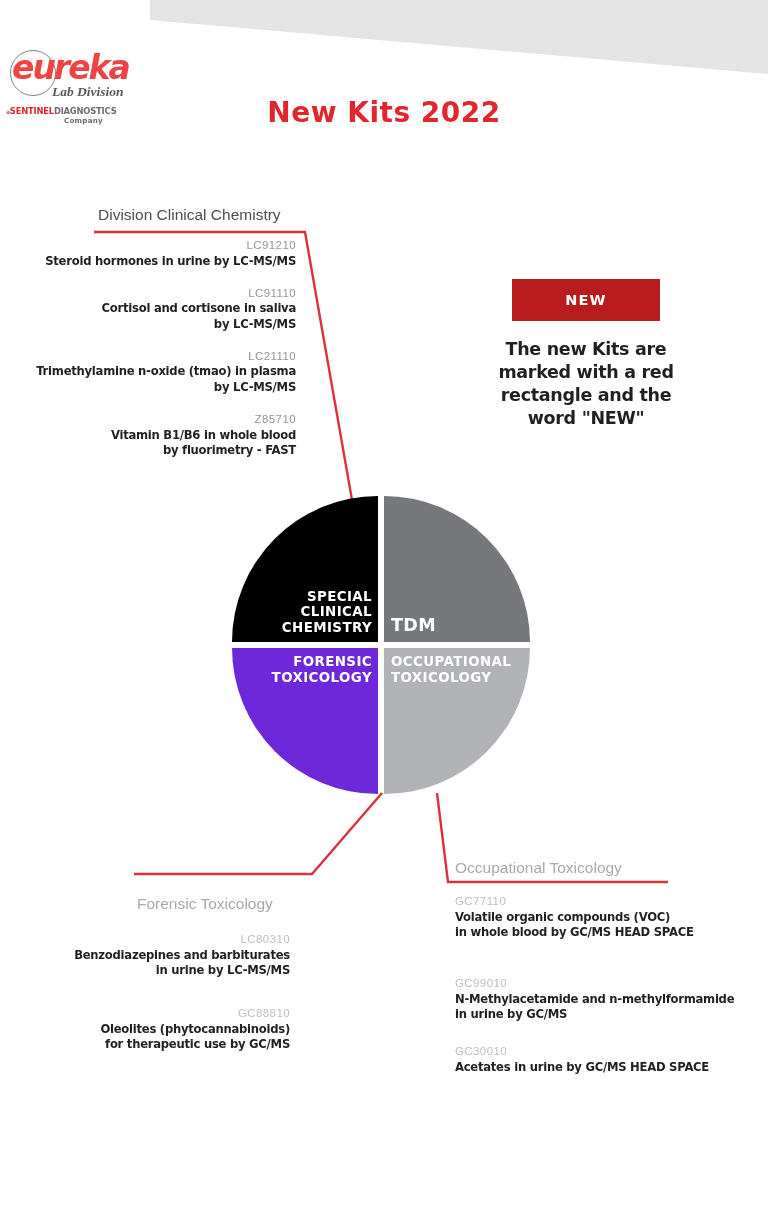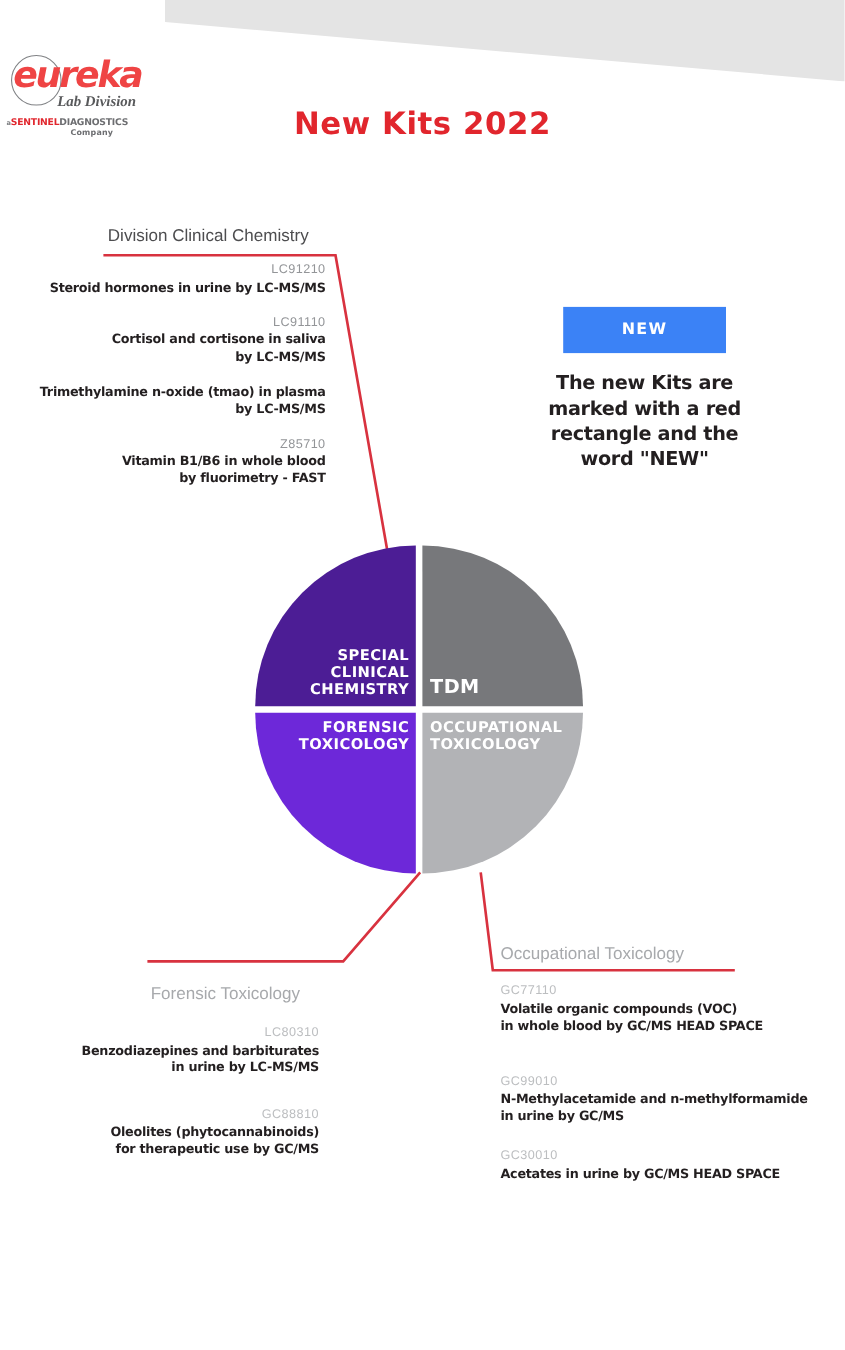--- a/index.html
+++ b/index.html
@@ -146,21 +146,21 @@
   .align-right { text-align: right; }
   .align-left  { text-align: left; }
 
   
   .new-badge {
     position: absolute;
     left: 512px;
     top: 279px;
     width: 148px;
     height: 42px;
-    background: #3b82f6;
+    background: #b91c1c;
     display: flex;
     align-items: center;
     justify-content: center;
   }
   .new-badge-label {
     color: #ffffff;
     font-size: 14.5px;
     font-weight: bold;
     letter-spacing: 1.2px;
     font-family: "DejaVu Sans", sans-serif;
@@ -198,21 +198,21 @@
     position: absolute;
     color: #ffffff;
     font-size: 13.4px;
     font-weight: bold;
     line-height: 1.18;
     letter-spacing: 0.4px;
     font-family: "DejaVu Sans", sans-serif;
   }
   .q-tl {
     left: 0; top: 0;
-    background: #4c1d95;
+    background: #000000;
     border-radius: 146px 0 0 0;
   }
   .q-tl .quad-label {
     right: 6px; bottom: 6px; text-align: right;
   }
   .q-tr {
     left: 152px; top: 0;
     background: #77787b;
     border-radius: 0 146px 0 0;
   }
@@ -283,20 +283,21 @@
 <div class="kit-list align-right" style="left:30px; top:238px; width:266px;">
   <div class="kit">
     <div class="kit-code">LC91210</div>
     <div class="kit-name">Steroid hormones in urine by LC-MS/MS</div>
   </div>
   <div class="kit">
     <div class="kit-code">LC91110</div>
     <div class="kit-name">Cortisol and cortisone in saliva<br>by LC-MS/MS</div>
   </div>
   <div class="kit">
+    <div class="kit-code">LC21110</div>
     <div class="kit-name">Trimethylamine n-oxide (tmao) in plasma<br>by LC-MS/MS</div>
   </div>
   <div class="kit">
     <div class="kit-code">Z85710</div>
     <div class="kit-name">Vitamin B1/B6 in whole blood<br>by fluorimetry - FAST</div>
   </div>
 </div>
 
 <div class="sec-heading light" style="left:137px; top:895px;">Forensic Toxicology</div>
 <div class="kit-list align-right" style="left:40px; top:884px; width:250px;">

